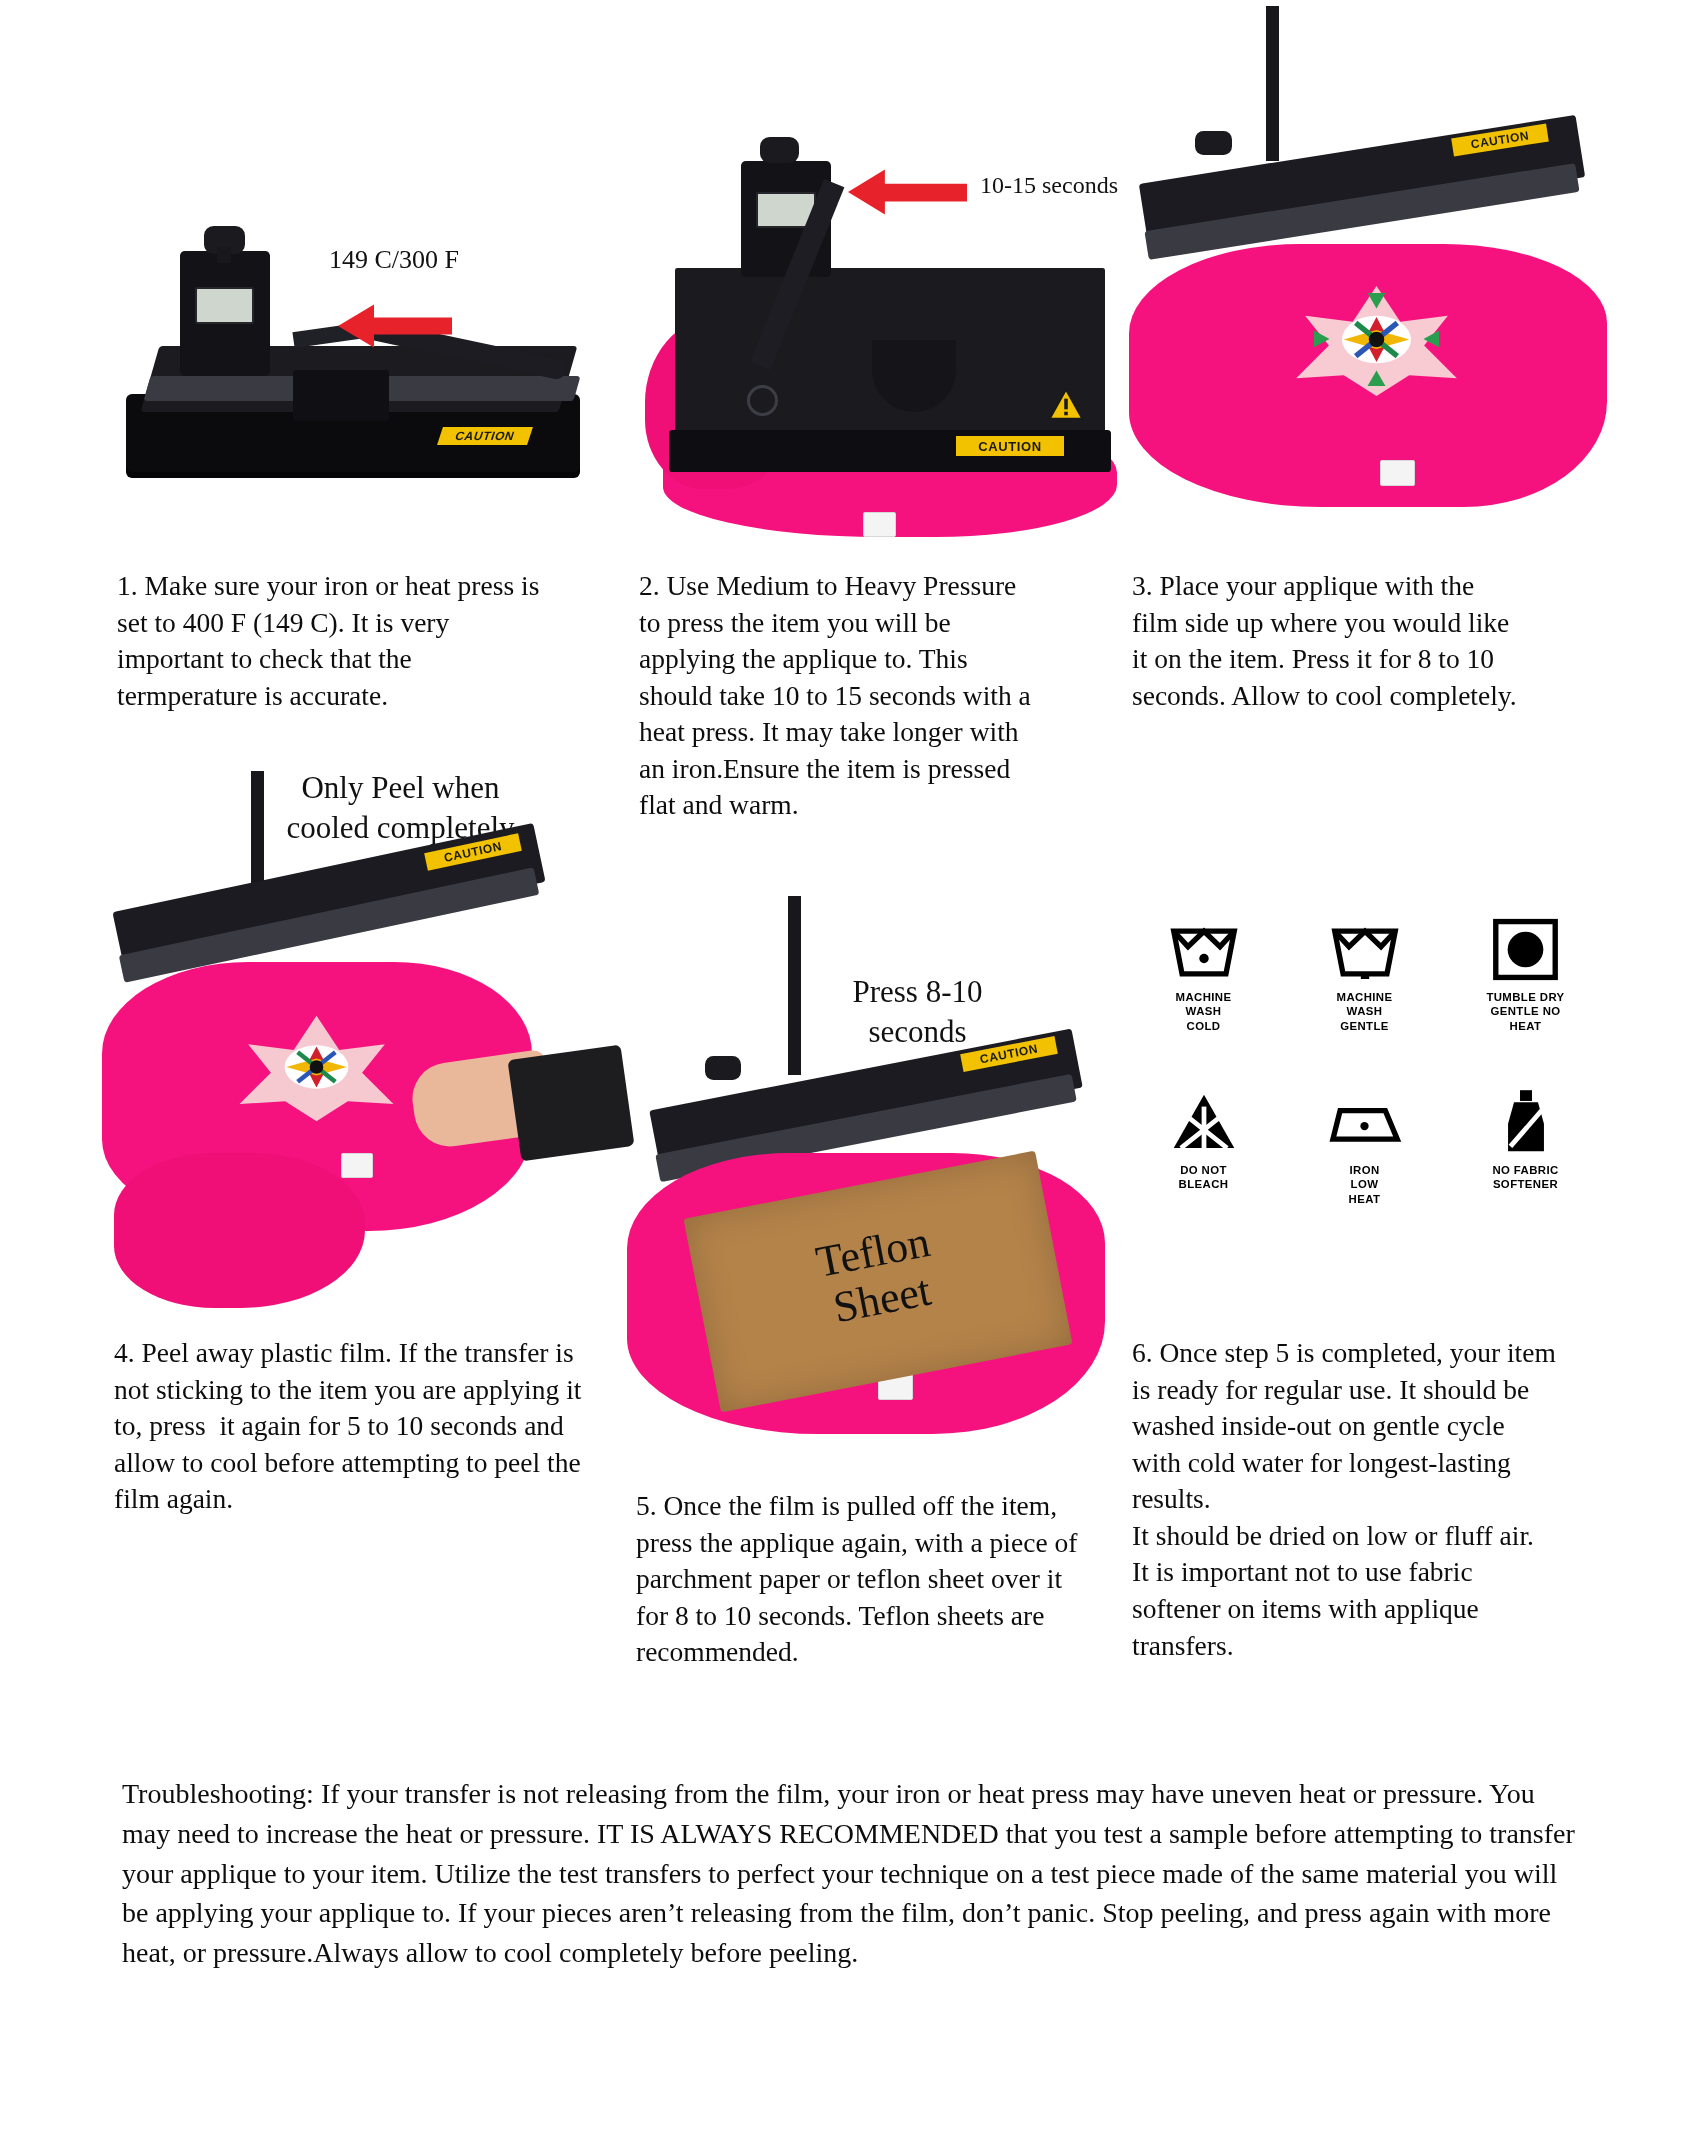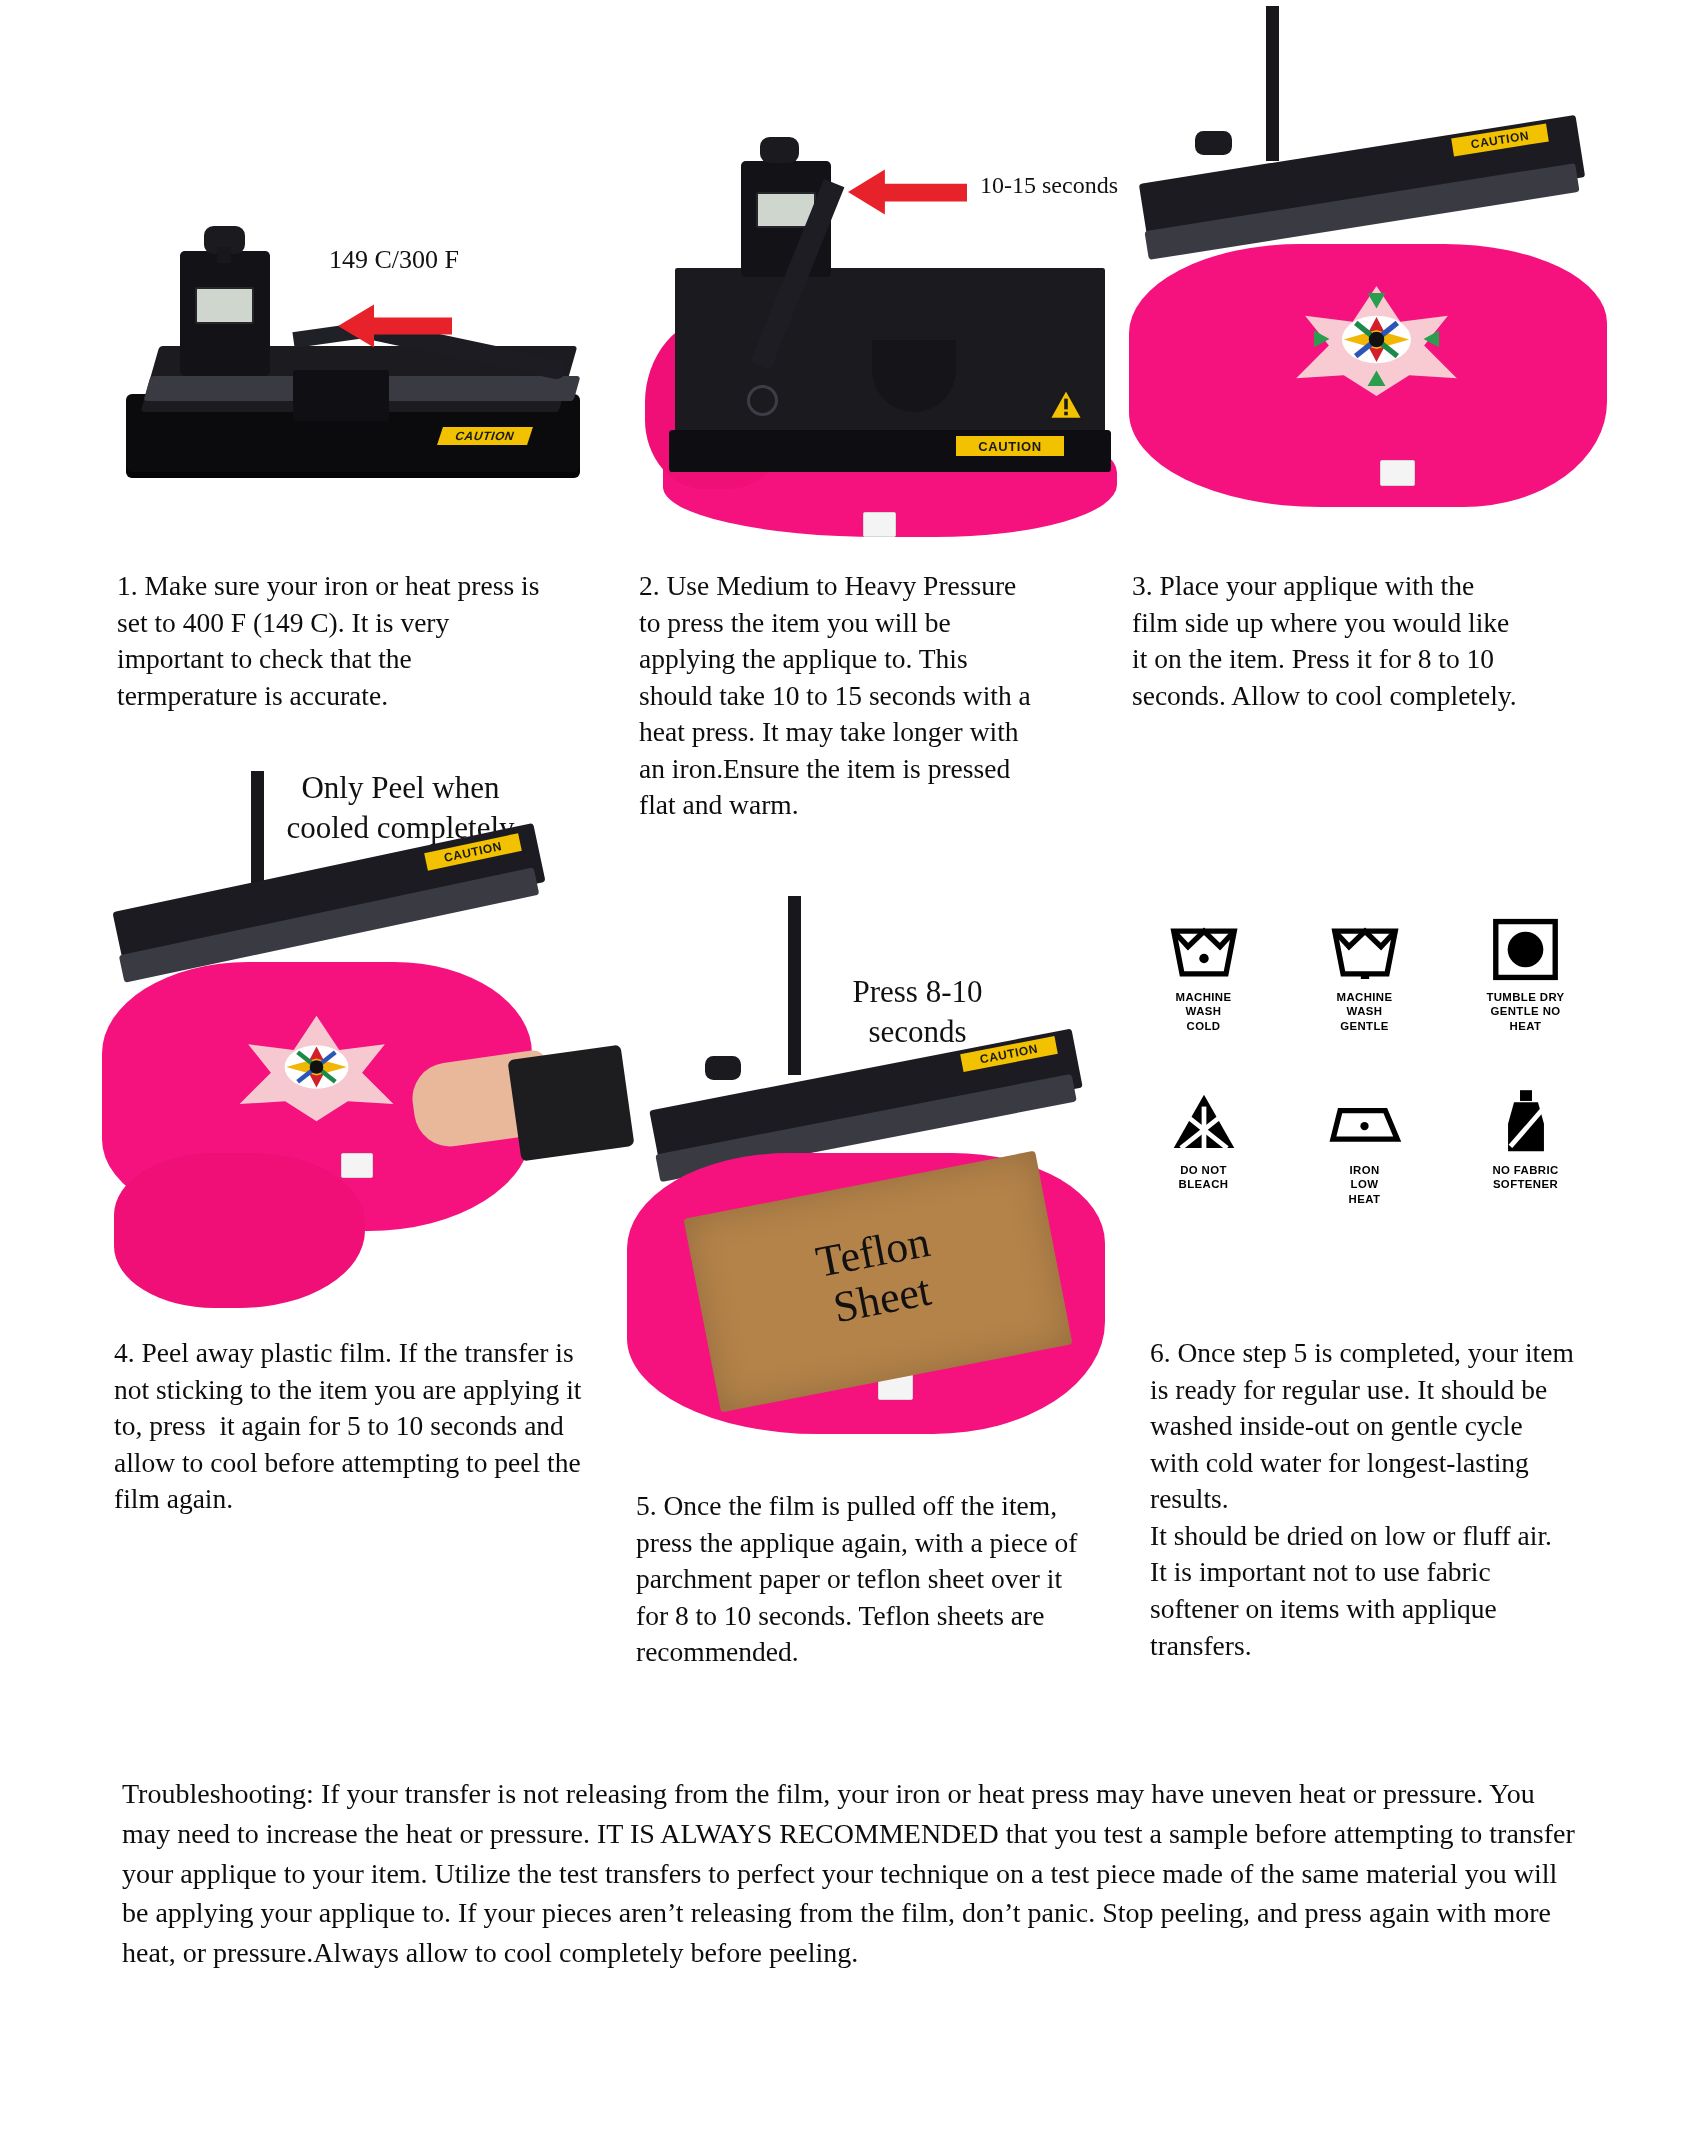--- a/index.html
+++ b/index.html
@@ -337,19 +337,19 @@
           <g stroke="#fff" stroke-width="8">
             <line x1="14" y1="96" x2="66" y2="36"></line>
           </g>
         </svg>
       </div>
       <div class="care-label">NO FABRIC
 SOFTENER</div>
     </div>
   </div>
 
-  <div class="caption" style="position:absolute; left:1132px; top:1335px; width:424px;margin-left:18px;">6. Once step 5 is completed, your item is ready for regular use. It should be washed inside-out on gentle cycle with cold water for longest-lasting results.
+  <div class="caption" style="position:absolute; left:1132px; top:1335px; width:424px;">6. Once step 5 is completed, your item is ready for regular use. It should be washed inside-out on gentle cycle with cold water for longest-lasting results.
 It should be dried on low or fluff air. It is important not to use fabric softener on items with applique transfers.</div>
 
   <div class="footer" style="left:122px; top:1774px; width:1464px;">Troubleshooting: If your transfer is not releasing from the film, your iron or heat press may have uneven heat or pressure. You may need to increase the heat or pressure. IT IS ALWAYS RECOMMENDED that you test a sample before attempting to transfer your applique to your item. Utilize the test transfers to perfect your technique on a test piece made of the same material you will be applying your applique to. If your pieces aren’t releasing from the film, don’t panic. Stop peeling, and press again with more heat, or pressure.Always allow to cool completely before peeling.</div>
 
 </div>
 
 
 </body></html>

